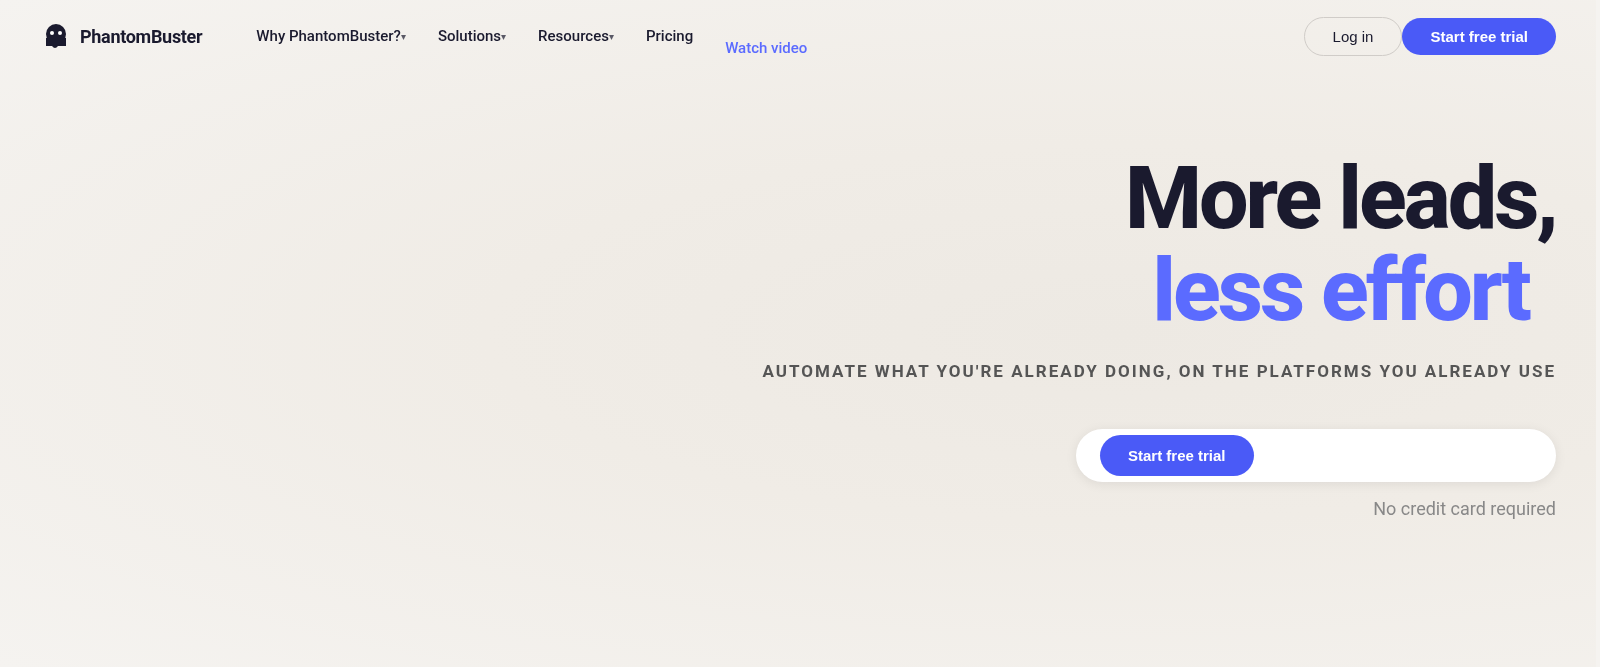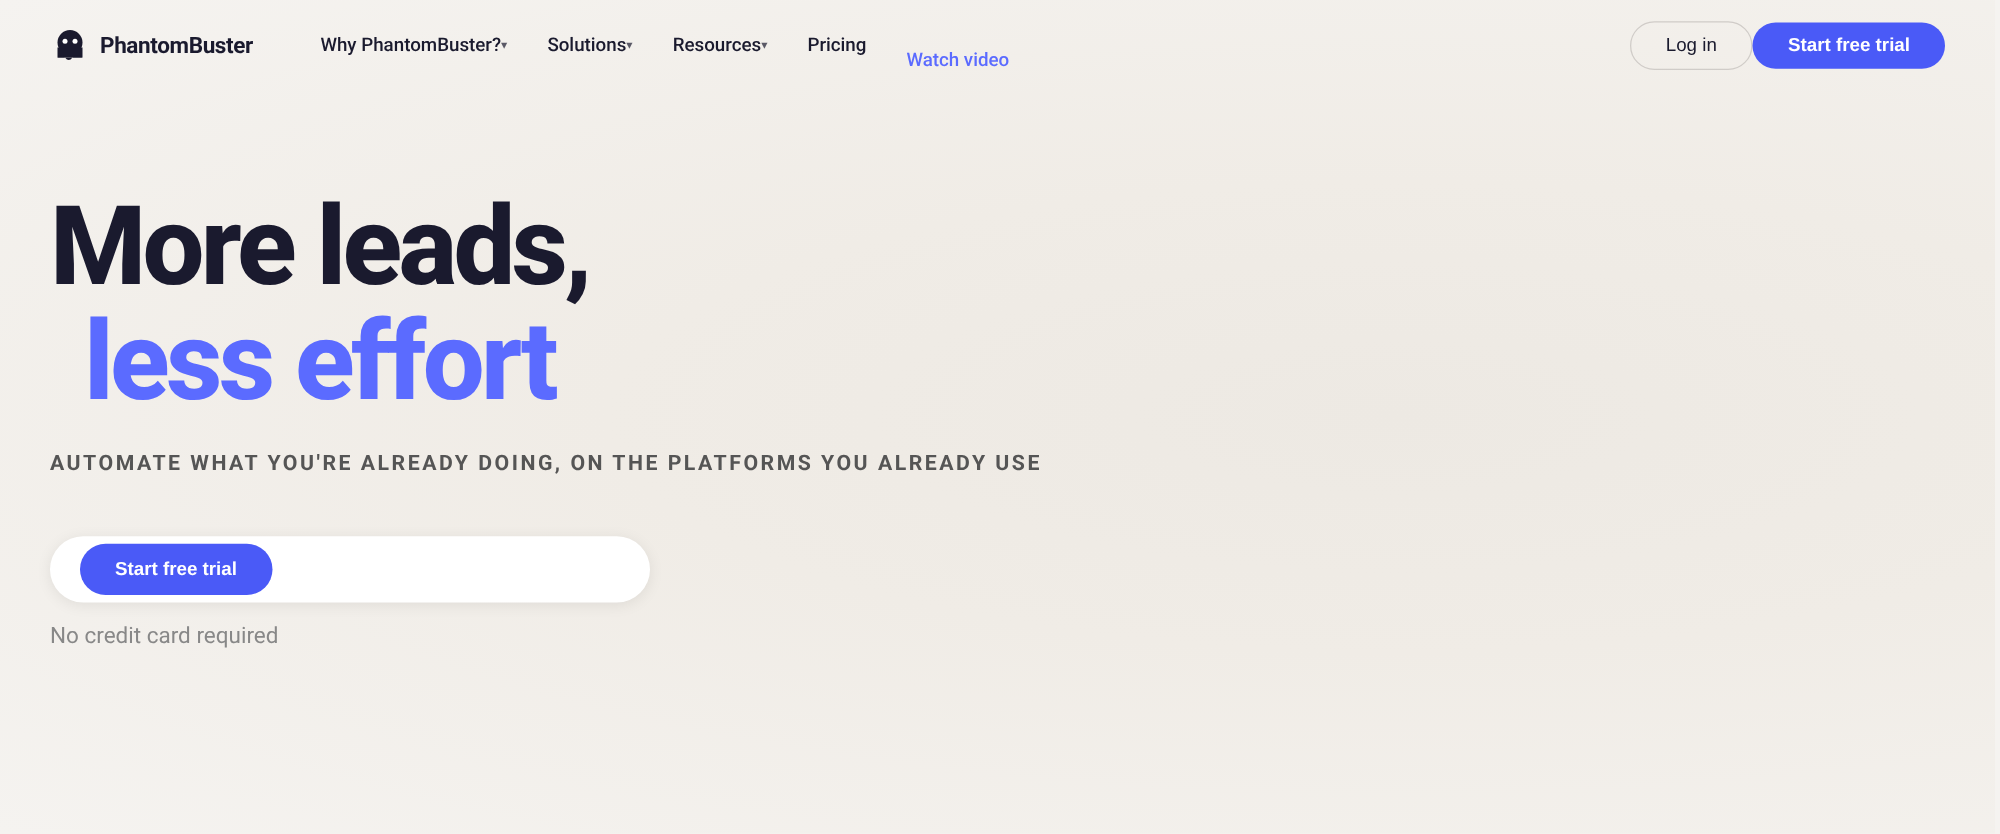--- a/index.html
+++ b/index.html
@@ -117,21 +117,21 @@
       border: none;
       border-radius: 50px;
       cursor: pointer;
       white-space: nowrap;
     }
 
     
     .hero {
       display: flex;
       flex-direction: column;
-      align-items: flex-start;
+      align-items: flex-end;
       justify-content: center;
       padding: 80px 40px 60px;
       text-align: center;
     }
 
     .hero-title {
       font-size: 88px;
       font-weight: 800;
       line-height: 1.05;
       letter-spacing: -3px;

